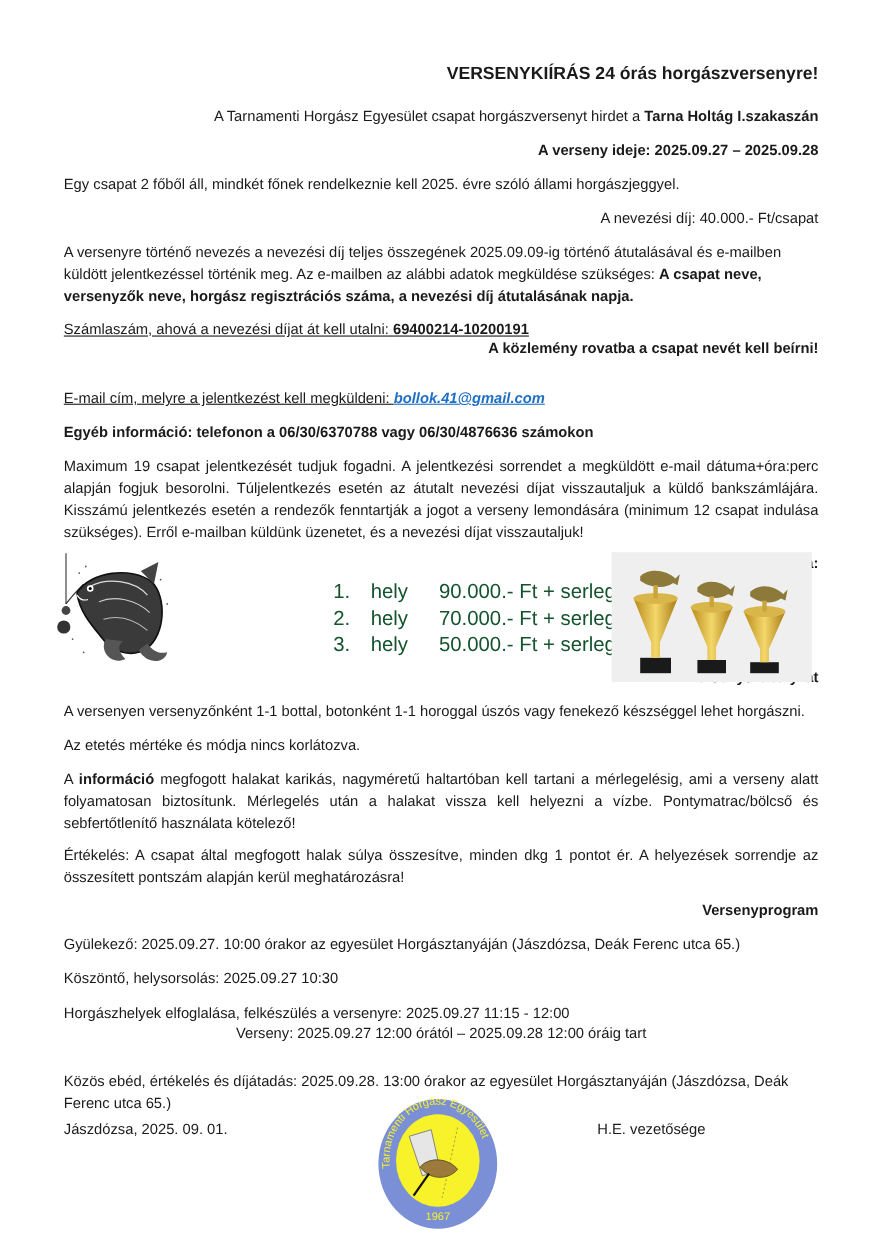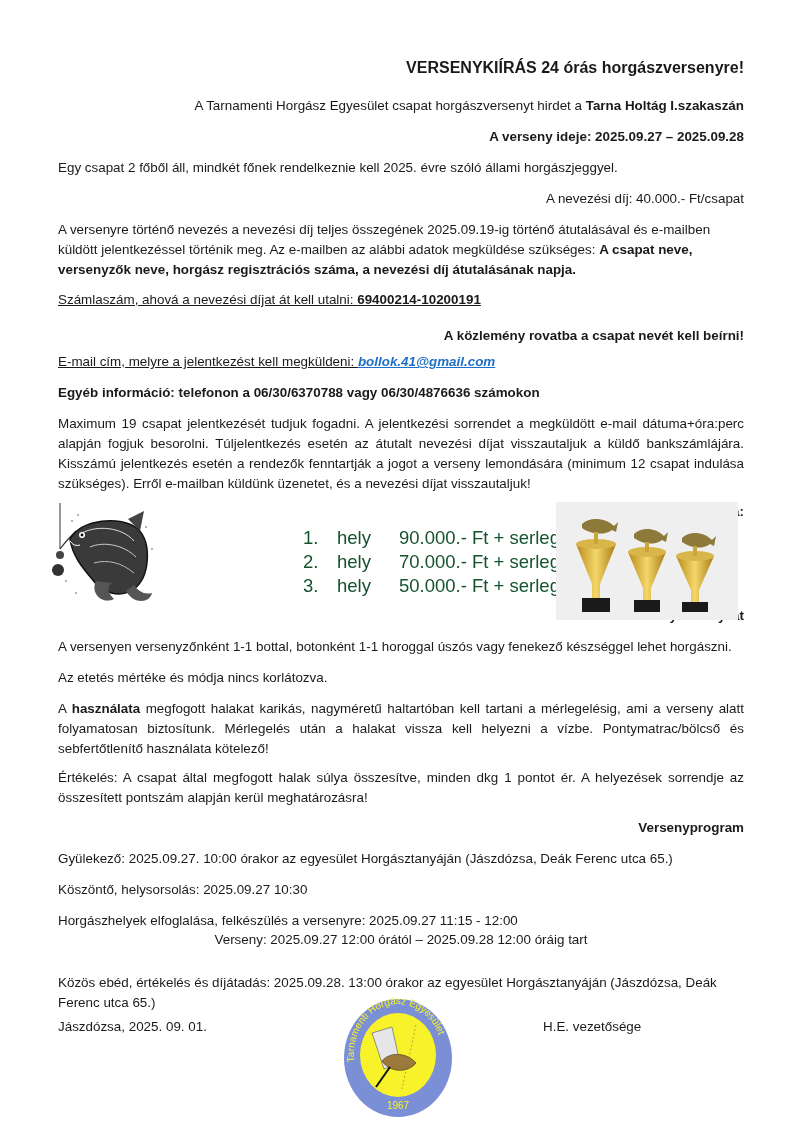--- a/index.html
+++ b/index.html
@@ -33,28 +33,28 @@
     <span>A Tarnamenti Horgász Egyesület csapat horgászversenyt hirdet a </span><span class="bold">Tarna Holtág I.szakaszán</span>
   </p>
 
   <p class="p center bold" style="top:127px;">A verseny ideje: 2025.09.27 – 2025.09.28</p>
 
   <p class="p" style="top:158px;">Egy csapat 2 főből áll, mindkét főnek rendelkeznie kell 2025. évre szóló állami horgászjeggyel.</p>
 
   <p class="p" style="top:189px;text-align:right;">A nevezési díj: 40.000.- Ft/csapat</p>
 
   <p class="p" style="top:220px;">
-    <span>A versenyre történő nevezés a nevezési díj teljes összegének 2025.09.19-ig történő átutalásával és e-mailben küldött jelentkezéssel történik meg. Az e-mailben az alábbi adatok megküldése szükséges: </span><span class="bold">A csapat neve, versenyzők neve, horgász regisztrációs száma, a nevezési díj átutalásának napja.</span>
+    <span>A versenyre történő nevezés a nevezési díj teljes összegének 2025.09.09-ig történő átutalásával és e-mailben küldött jelentkezéssel történik meg. Az e-mailben az alábbi adatok megküldése szükséges: </span><span class="bold">A csapat neve, versenyzők neve, horgász regisztrációs száma, a nevezési díj átutalásának napja.</span>
   </p>
 
   <p class="p" style="top:290px;">
     <span class="u"><span>Számlaszám, ahová a nevezési díjat át kell utalni: </span><span class="bold">69400214-10200191</span></span>
   </p>
 
-  <p class="p center bold" style="top:326px;">A közlemény rovatba a csapat nevét kell beírni!</p>
+  <p class="p center bold" style="top:307px;">A közlemény rovatba a csapat nevét kell beírni!</p>
 
   <p class="p" style="top:352px;">
     <span class="u">E-mail cím, melyre a jelentkezést kell megküldeni: </span><a class="link" href="#">bollok.41@gmail.com</a>
   </p>
 
   <p class="p bold" style="top:383px;">Egyéb információ: telefonon a 06/30/6370788 vagy 06/30/4876636 számokon</p>
 
   <p class="p justify" style="top:414px;">Maximum 19 csapat jelentkezését tudjuk fogadni. A jelentkezési sorrendet a megküldött e-mail dátuma+óra:perc alapján fogjuk besorolni. Túljelentkezés esetén az átutalt nevezési díjat visszautaljuk a küldő bankszámlájára. Kisszámú jelentkezés esetén a rendezők fenntartják a jogot a verseny lemondására (minimum 12 csapat indulása szükséges). Erről e-mailban küldünk üzenetet, és a nevezési díjat visszautaljuk!</p>
 
   <p class="p center bold" style="top:502px;">A pontot díjazása:</p>
@@ -69,21 +69,21 @@
     <span class="num">3.</span><span class="hely">hely</span><span>50.000.- Ft + serleg</span>
   </div>
 
   <p class="p center bold" style="top:606px;">Versenyszabályzat</p>
 
   <p class="p" style="top:637px;">A versenyen versenyzőnként 1-1 bottal, botonként 1-1 horoggal úszós vagy fenekező készséggel lehet horgászni.</p>
 
   <p class="p" style="top:668px;">Az etetés mértéke és módja nincs korlátozva.</p>
 
   <p class="p justify" style="top:699px;">
-    <span>A </span><span class="bold">használata</span><span> megfogott halakat karikás, nagyméretű haltartóban kell tartani a mérlegelésig, ami a verseny alatt folyamatosan biztosítunk. Mérlegelés után a halakat vissza kell helyezni a vízbe. Pontymatrac/bölcső és sebfertőtlenítő használata kötelező!</span>
+    <span>A </span><span class="bold">információ</span><span> megfogott halakat karikás, nagyméretű haltartóban kell tartani a mérlegelésig, ami a verseny alatt folyamatosan biztosítunk. Mérlegelés után a halakat vissza kell helyezni a vízbe. Pontymatrac/bölcső és sebfertőtlenítő használata kötelező!</span>
   </p>
 
   <p class="p justify" style="top:768px;">Értékelés: A csapat által megfogott halak súlya összesítve, minden dkg 1 pontot ér. A helyezések sorrendje az összesített pontszám alapján kerül meghatározásra!</p>
 
   <p class="p center bold" style="top:818px;">Versenyprogram</p>
 
   <p class="p" style="top:849px;">Gyülekező: 2025.09.27. 10:00 órakor az egyesület Horgásztanyáján (Jászdózsa, Deák Ferenc utca 65.)</p>
   <p class="p" style="top:880px;">Köszöntő, helysorsolás: 2025.09.27 10:30</p>
   <p class="p" style="top:911px;">Horgászhelyek elfoglalása, felkészülés a versenyre: 2025.09.27 11:15 - 12:00</p>
   <p class="p" style="top:930px;text-align:center;">Verseny: 2025.09.27 12:00 órától – 2025.09.28 12:00 óráig tart</p>

